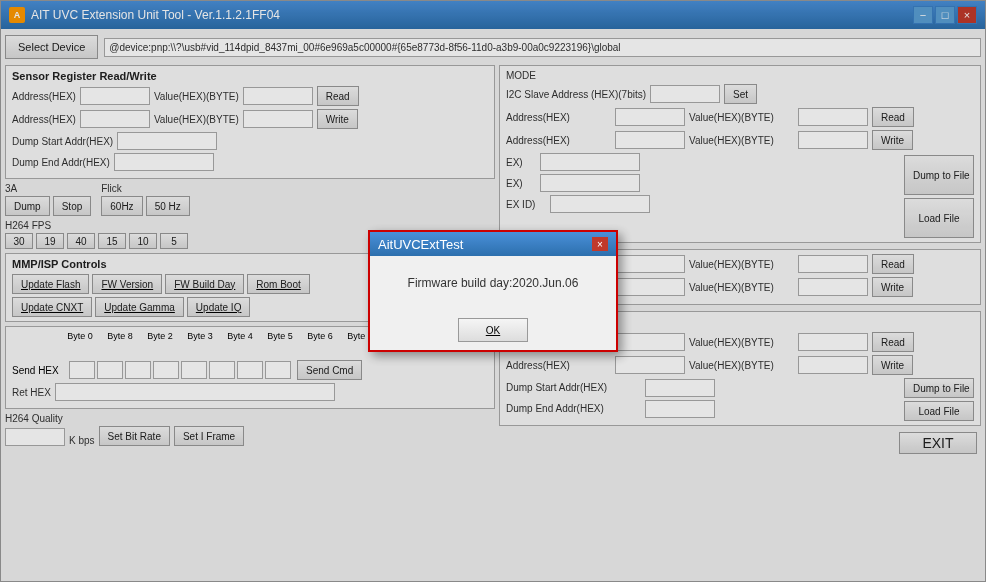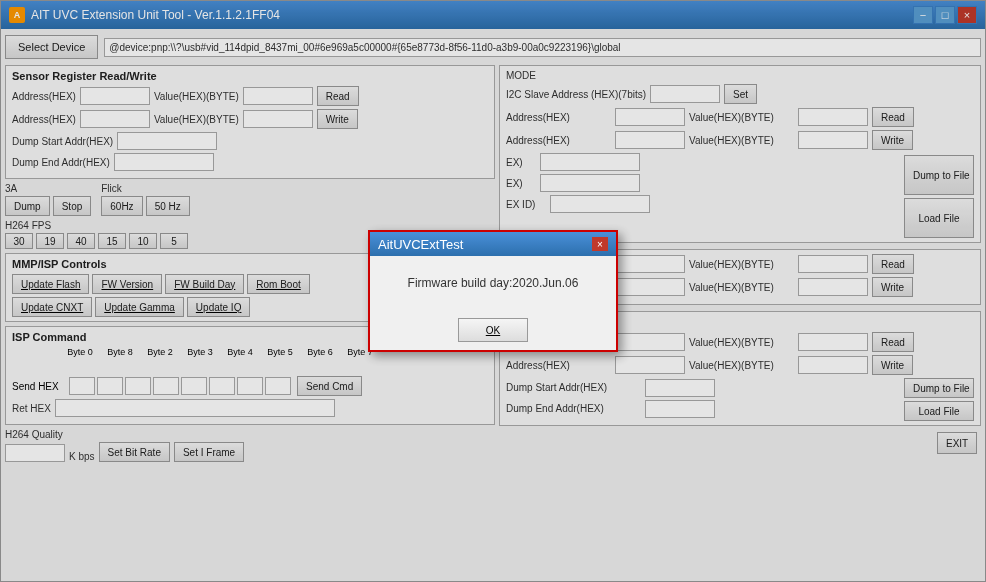--- a/index.html
+++ b/index.html
@@ -408,21 +408,20 @@
             <button class="btn">Rom Boot</button>
           </div>
           <div class="ctrl-btns" style="margin-top:3px;">
             <button class="btn">Update CNXT</button>
             <button class="btn">Update Gamma</button>
             <button class="btn">Update IQ</button>
           </div>
         </div>
 
         <div class="section">
-          <div class="section-title">ISP Command</div>
           <div class="byte-labels">
             <span class="byte-label">Byte 0</span>
             <span class="byte-label">Byte 8</span>
             <span class="byte-label">Byte 2</span>
             <span class="byte-label">Byte 3</span>
             <span class="byte-label">Byte 4</span>
             <span class="byte-label">Byte 5</span>
             <span class="byte-label">Byte 6</span>
             <span class="byte-label">Byte 7</span>
           </div>
@@ -549,21 +548,21 @@
               </div>
             </div>
             <div style="display:flex; flex-direction:column; gap:3px;">
               <button class="btn" style="height:20px; width:70px;">Dump to File</button>
               <button class="btn" style="height:20px; width:70px;">Load File</button>
             </div>
           </div>
         </div>
 
         <div class="exit-area">
-          <button class="btn" style="width:40px; height:22px; font-size:10px;">EXIT</button>
+          <button class="btn" style="width:78px; height:22px; font-size:14px;">EXIT</button>
         </div>
 
       </div>
     </div>
   </div>
 </div>
 
 <div class="modal-overlay">
   <div class="modal">
     <div class="modal-titlebar">

